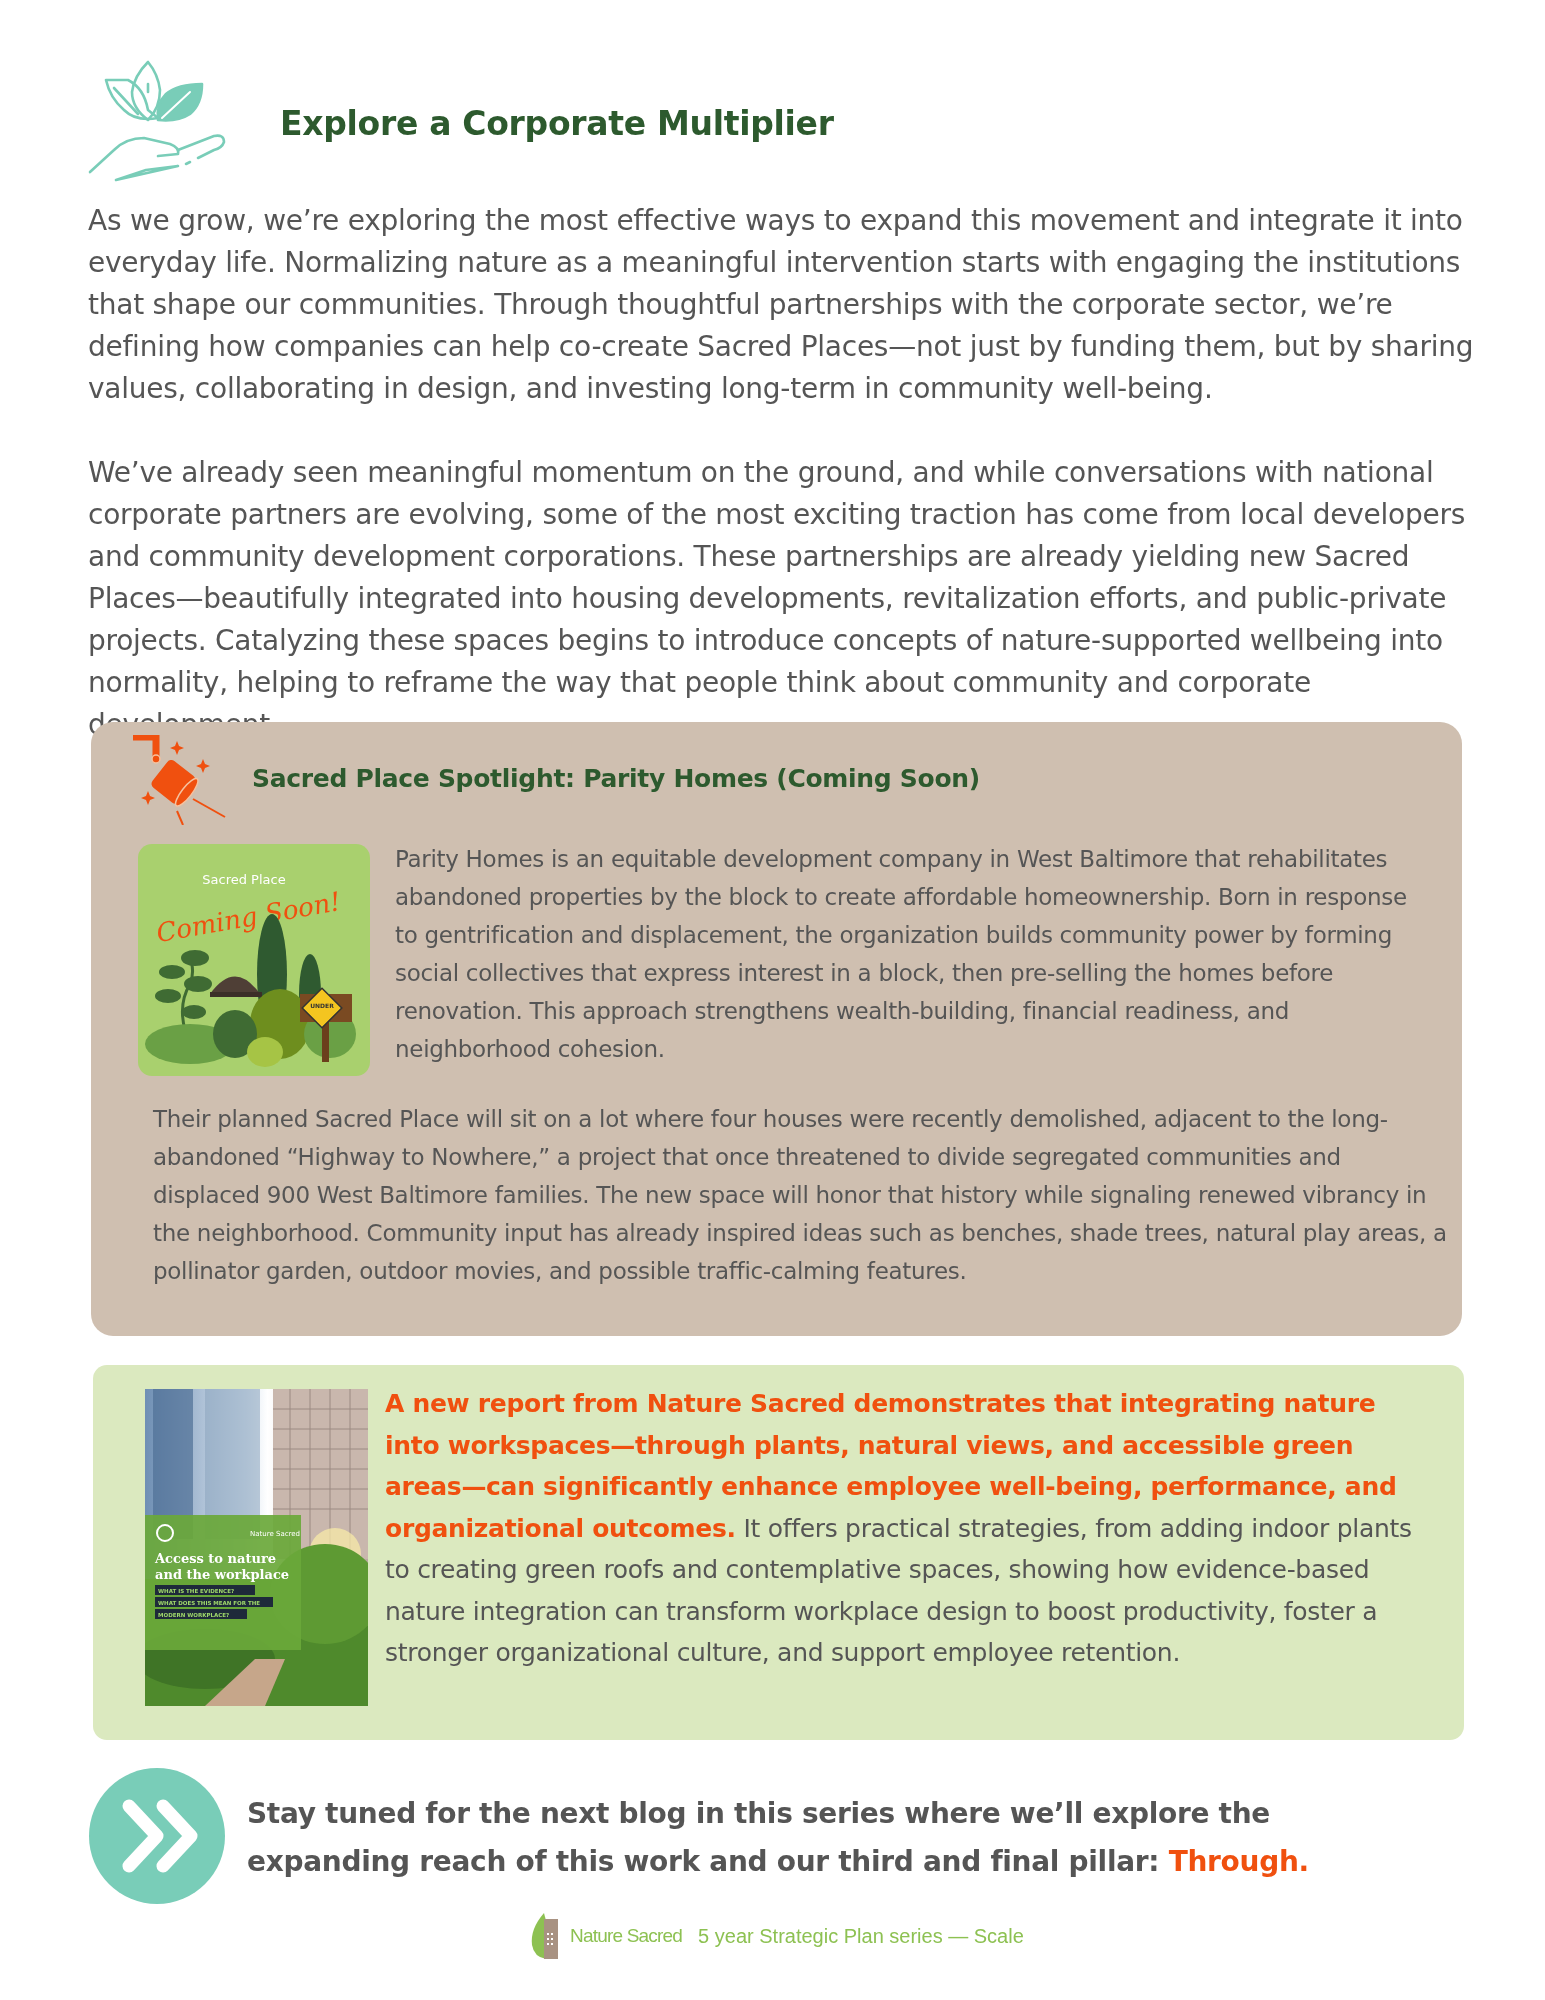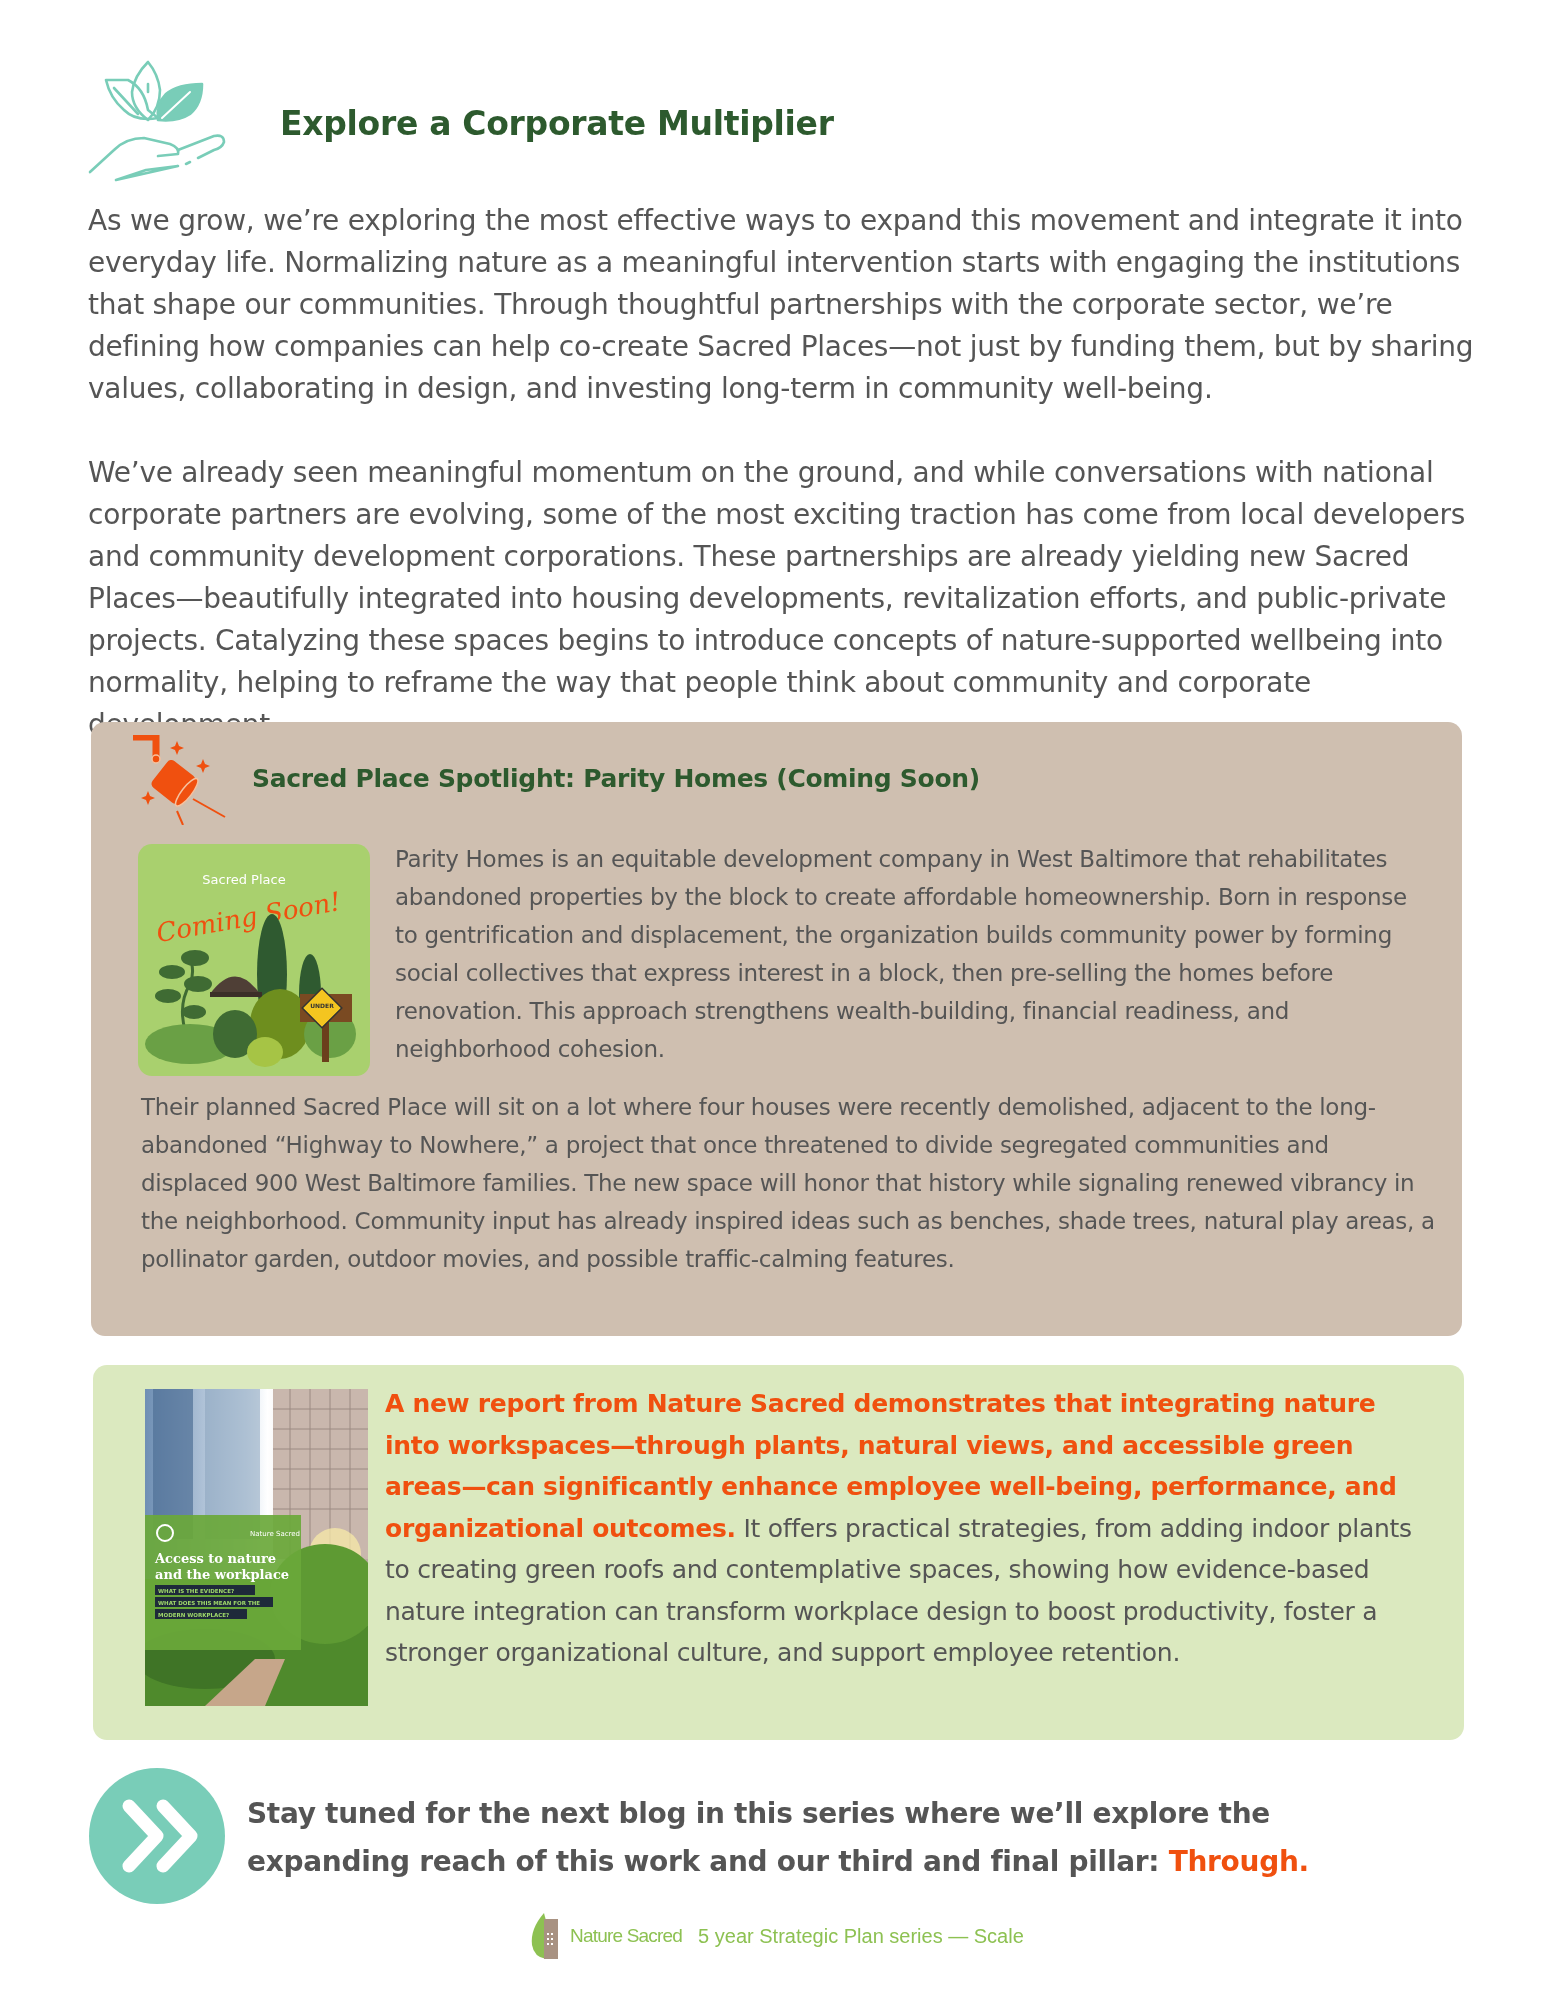--- a/index.html
+++ b/index.html
@@ -23,39 +23,39 @@
       left: 88px; width: 1390px; margin: 0;
       font-size: 28px; line-height: 42px; color: #555555;
       letter-spacing: -0.25px;
     }
     #para-1 { top: 200px; }
     #para-2 { top: 452px; }
 
     
     #spotlight-box {
       left: 91px; top: 722px; width: 1371px; height: 614px;
-      background: #cfbfb0; border-radius: 14px;
+      background: #cfbfb0; border-radius: 22px;
     }
     #spotlight-icon { left: 40px; top: 13px; width: 100px; height: 90px; }
     #spotlight-title {
       left: 161px; top: 42px; margin: 0;
       font-size: 25px; font-weight: bold; color: #2d5a2e; white-space: nowrap;
       letter-spacing: -0.3px;
     }
     #coming-soon-thumb {
       left: 47px; top: 122px; width: 232px; height: 232px;
       background: #a9d06e; border-radius: 14px; overflow: hidden;
     }
     #coming-soon-thumb svg { width: 100%; height: 100%; display: block; }
     #spotlight-para-1 {
       left: 300px; top: 114px; width: 1040px; margin: 4px;
       font-size: 23px; line-height: 38px; color: #555555; letter-spacing: -0.3px;
     }
     #spotlight-para-2 {
-      left: 50px; top: 366px; width: 1300px; margin: 0;
+      left: 50px; top: 366px; width: 1300px; margin: 12px;
       font-size: 23px; line-height: 38px; color: #555555; letter-spacing: -0.3px;
     }
 
     
     #report-box {
       left: 93px; top: 1365px; width: 1371px; height: 375px;
       background: #dbe9bf; border-radius: 14px;
     }
     #report-cover {
       left: 52px; top: 24px; width: 223px; height: 317px; overflow: hidden;

